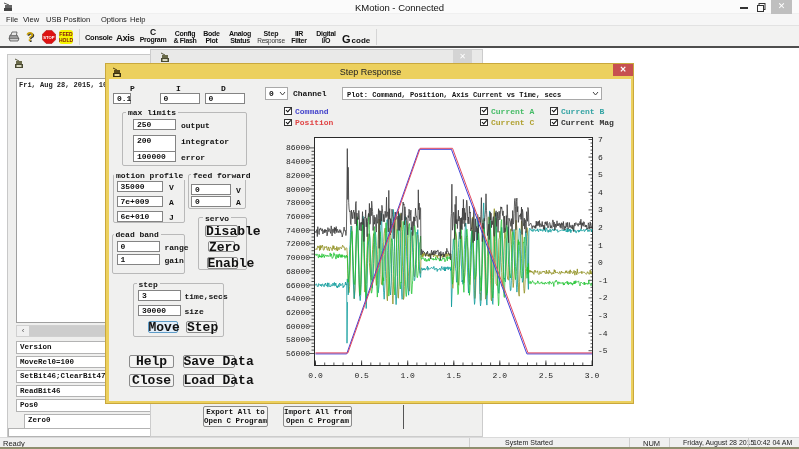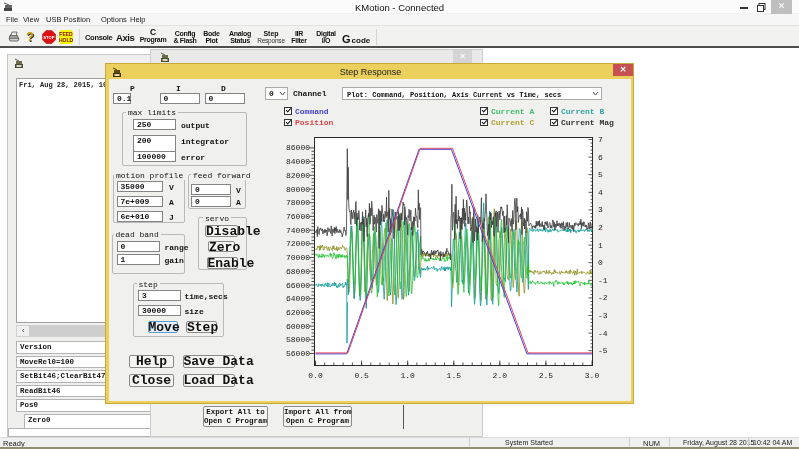--- a/index.html
+++ b/index.html
@@ -1,19 +1,19 @@
 <!DOCTYPE html>
 <html><head><meta charset="utf-8"><style>
 *{margin:0;padding:0;box-sizing:border-box}
 html,body{width:799px;height:449px;overflow:hidden;background:#fff;font-family:"Liberation Sans",sans-serif}
 .abs{position:absolute}
 .mono{font-family:"Liberation Mono",monospace;font-weight:bold}
 .inp{position:absolute;background:#fff;border:1px solid #848484;font-family:"Liberation Mono",monospace;font-weight:bold;font-size:8px;line-height:9px;padding-left:3px;color:#111}
 .grp{position:absolute;border:1px solid #b9b9b9;border-radius:2px}
-.grplab{position:absolute;background:#f0f0ef;font-family:"Liberation Mono",monospace;font-weight:normal;font-size:8px;color:#111;padding:0 2px;white-space:nowrap}
+.grplab{position:absolute;background:#f0f0ef;font-family:"Liberation Mono",monospace;font-weight:bold;font-size:8px;color:#111;padding:0 2px;white-space:nowrap}
 .lab{position:absolute;font-family:"Liberation Mono",monospace;font-weight:bold;font-size:8px;color:#111;white-space:nowrap}
 .btn{position:absolute;background:#f4f4f3;border:1px solid #8b8b8b;border-radius:2px;font-family:"Liberation Mono",monospace;font-weight:bold;font-size:13px;color:#111;text-align:center;line-height:11px;white-space:nowrap}
 .cb{position:absolute;width:7.5px;height:7.5px;background:#fff;border:1px solid #333}
 .cb:after{content:"";position:absolute;left:0.5px;top:0px;width:4.2px;height:2.4px;border-left:1.5px solid #111;border-bottom:1.5px solid #111;transform:rotate(-48deg)}
 .row{position:absolute;background:#fff;border:1px solid #b3b3b3;font-family:"Liberation Mono",monospace;font-weight:bold;font-size:7.5px;color:#111;line-height:11px;padding-left:3px;white-space:nowrap}
 </style></head>
 <body>
 
 <div class="abs" style="left:0;top:0;width:799px;height:14px;background:#fbfbfb;border-bottom:1px solid #f0f0f0">
   <svg class="abs" style="left:3px;top:2px" width="10" height="10" viewBox="0 0 10 10">

